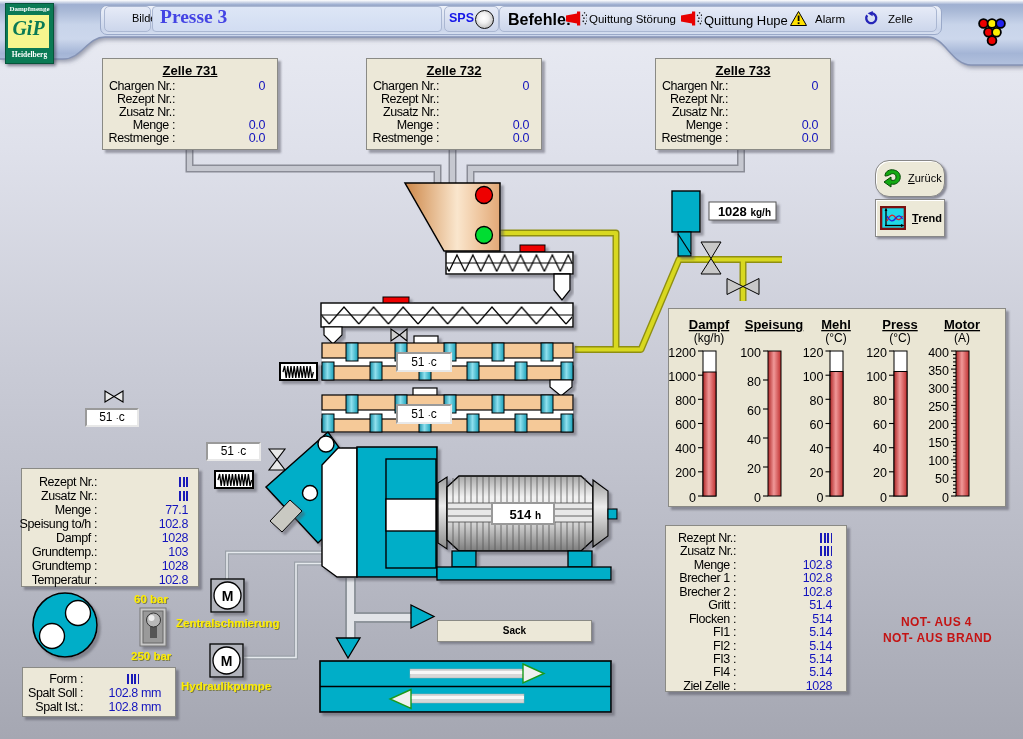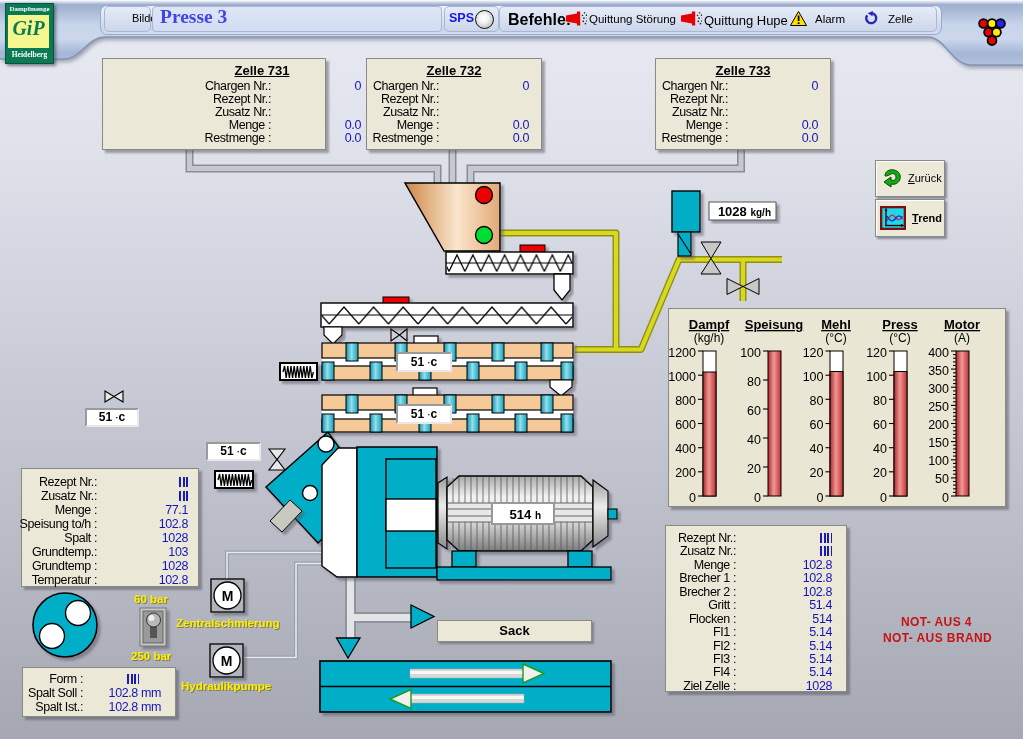--- a/index.html
+++ b/index.html
@@ -16,21 +16,21 @@
 .bars{display:inline-block;height:10px;vertical-align:middle;margin-top:-2px;
   background:repeating-linear-gradient(90deg,#1a1ab8 0,#1a1ab8 2px,transparent 2px,transparent 3.5px);}
 
 .ztitle{position:absolute;width:100%;top:4px;text-align:center;font-weight:bold;font-size:13px;text-decoration:underline;}
 
 .btn{position:absolute;background:#ece9d8;border:1px solid #888;box-shadow:inset 1px 1px 0 #fff, 2px 2px 2px rgba(60,60,75,.5);}
 .btn .txt{position:absolute;font-size:11.5px;color:#000;}
 .btn .txt u{text-decoration:underline;}
 
 .tbox{position:absolute;background:#fff;border:2px solid #9a9a9a;border-right-color:#e8e8e8;border-bottom-color:#e8e8e8;
-  font-weight:bold;font-size:12px;color:#000;text-align:center;}
+  font-weight:normal;font-size:12px;color:#000;text-align:center;}
 .ylw{position:absolute;color:#ffee00;font-weight:bold;font-size:11.5px;white-space:nowrap;text-shadow:1px 1px 0 rgba(90,90,0,.6);}
 .red{position:absolute;color:#c41414;font-weight:bold;font-size:12px;letter-spacing:0.4px;white-space:nowrap;}
 </style>
 </head>
 <body>
 <div id="page">
 
 <svg class="abs" style="left:0;top:0" width="1023" height="80" viewBox="0 0 1023 80">
   <defs>
     <linearGradient id="bandg" x1="0" y1="0" x2="0" y2="1">
@@ -380,21 +380,21 @@
 <g>
   <rect x="410" y="669" width="113" height="9" fill="#d8d8d8" stroke="#aaa" stroke-width="0.5"></rect>
   <rect x="410" y="671" width="113" height="3" fill="#f8f8f8"></rect>
   <polygon points="523,664 544,673.5 523,683" fill="#f0f0f0" stroke="#1a9a1a" stroke-width="1.4"></polygon>
   <rect x="411" y="694" width="113" height="9" fill="#d8d8d8" stroke="#aaa" stroke-width="0.5"></rect>
   <rect x="411" y="696" width="113" height="3" fill="#f8f8f8"></rect>
   <polygon points="411,689.5 390,699 411,708.5" fill="#f0f0f0" stroke="#1a9a1a" stroke-width="1.4"></polygon>
 </g>
 </svg>
 
-<div class="panel" style="left:102px;top:58px;width:174px;height:90px;padding-left:48px;">
+<div class="panel" style="left:102px;top:58px;width:174px;height:90px;">
   <div class="ztitle">Zelle 731</div>
   <div class="row" style="top:21px;width:100%">
         <span class="lab" style="right:102px">Chargen Nr.:</span>
         <span class="val" style="right:12px">0</span>
       </div>
   <div class="row" style="top:34px;width:100%">
         <span class="lab" style="right:102px">Rezept Nr.:</span>
       </div>
   <div class="row" style="top:47px;width:100%">
         <span class="lab" style="right:102px">Zusatz Nr.:</span>
@@ -444,21 +444,21 @@
   <div class="row" style="top:60px;width:100%">
         <span class="lab" style="right:102px">Menge :</span>
         <span class="val" style="right:12px">0.0</span>
       </div>
   <div class="row" style="top:73px;width:100%">
         <span class="lab" style="right:102px">Restmenge :</span>
         <span class="val" style="right:12px">0.0</span>
       </div>
 </div>
 
-<div class="btn" style="left:875px;top:160px;width:68px;height:35px;">
+<div class="btn" style="left:875px;top:160px;width:68px;height:35px;border-radius:14px;">
   <svg class="abs" style="left:6px;top:7px" width="22" height="21" viewBox="0 0 22 21">
     <path d="M3,8 C3,3 8,1 12,2 C17,3 19,7 18,11 C17,15 13,17 9,16 L9,19 L2,14 L9,9 L9,12 C12,13 14,12 14,9 C14,6 11,5 9,6 C7,7 6,8 3,8 Z" fill="#13a913" stroke="#064906" stroke-width="1"></path>
   </svg>
   <span class="txt" style="left:32px;top:11px;font-size:11px;"><u>Z</u>urück</span>
 </div>
 <div class="btn" style="left:875px;top:199px;width:68px;height:36px;font-weight:bold;">
   <svg class="abs" style="left:4px;top:6px" width="26" height="24" viewBox="0 0 26 24">
     <rect x="1" y="1" width="24" height="22" fill="#20d8e8" stroke="#7a1010" stroke-width="2.6"></rect>
     <line x1="6" y1="3.5" x2="6" y2="19.5" stroke="#000" stroke-width="1.3"></line>
     <line x1="5" y1="19.5" x2="22.5" y2="19.5" stroke="#000" stroke-width="1.3"></line>
@@ -476,41 +476,41 @@
 <div class="tbox" style="left:396px;top:404px;width:52px;height:16px;line-height:16px;">51 <span style="font-size:9px">·</span>c</div>
 
 <div class="ylw" style="left:134px;top:593px;">60 bar</div>
 <div class="ylw" style="left:131px;top:650px;">250 bar</div>
 <div class="ylw" style="left:176px;top:617px;">Zentralschmierung</div>
 <div class="ylw" style="left:181px;top:680px;">Hydraulikpumpe</div>
 
 <div class="red" style="left:901px;top:615px;">NOT- AUS 4</div>
 <div class="red" style="left:883px;top:631px;">NOT- AUS BRAND</div>
 
-<div class="panel" style="left:437px;top:620px;width:153px;height:20px;box-shadow:2px 2px 2px rgba(70,70,85,.45);text-align:center;font-weight:bold;font-size:13px;line-height:20px;">Sack</div>
+<div class="panel" style="left:437px;top:620px;width:153px;height:20px;box-shadow:2px 2px 2px rgba(70,70,85,.45);text-align:center;font-weight:bold;font-size:10px;line-height:20px;">Sack</div>
 
 <div class="panel" style="left:21px;top:468px;width:176px;height:117px;">
   <div class="row" style="top:7px;width:100%">
         <span class="lab" style="right:101px">Rezept Nr.:</span>
         <span class="val" style="right:10px"><span class="bars" style="width:9px"></span></span>
       </div>
   <div class="row" style="top:21px;width:100%">
         <span class="lab" style="right:101px">Zusatz Nr.:</span>
         <span class="val" style="right:10px"><span class="bars" style="width:9px"></span></span>
       </div>
   <div class="row" style="top:35px;width:100%">
         <span class="lab" style="right:101px">Menge :</span>
         <span class="val" style="right:10px">77.1</span>
       </div>
   <div class="row" style="top:49px;width:100%">
         <span class="lab" style="right:101px">Speisung to/h :</span>
         <span class="val" style="right:10px">102.8</span>
       </div>
   <div class="row" style="top:63px;width:100%">
-        <span class="lab" style="right:101px">Spalt :</span>
+        <span class="lab" style="right:101px">Dampf :</span>
         <span class="val" style="right:10px">1028</span>
       </div>
   <div class="row" style="top:77px;width:100%">
         <span class="lab" style="right:101px">Grundtemp.:</span>
         <span class="val" style="right:10px">103</span>
       </div>
   <div class="row" style="top:91px;width:100%">
         <span class="lab" style="right:101px">Grundtemp :</span>
         <span class="val" style="right:10px">1028</span>
       </div>

